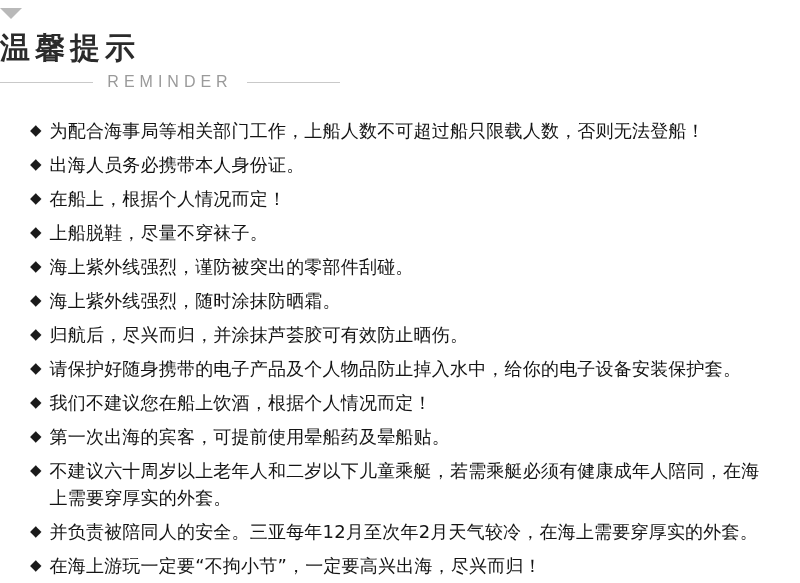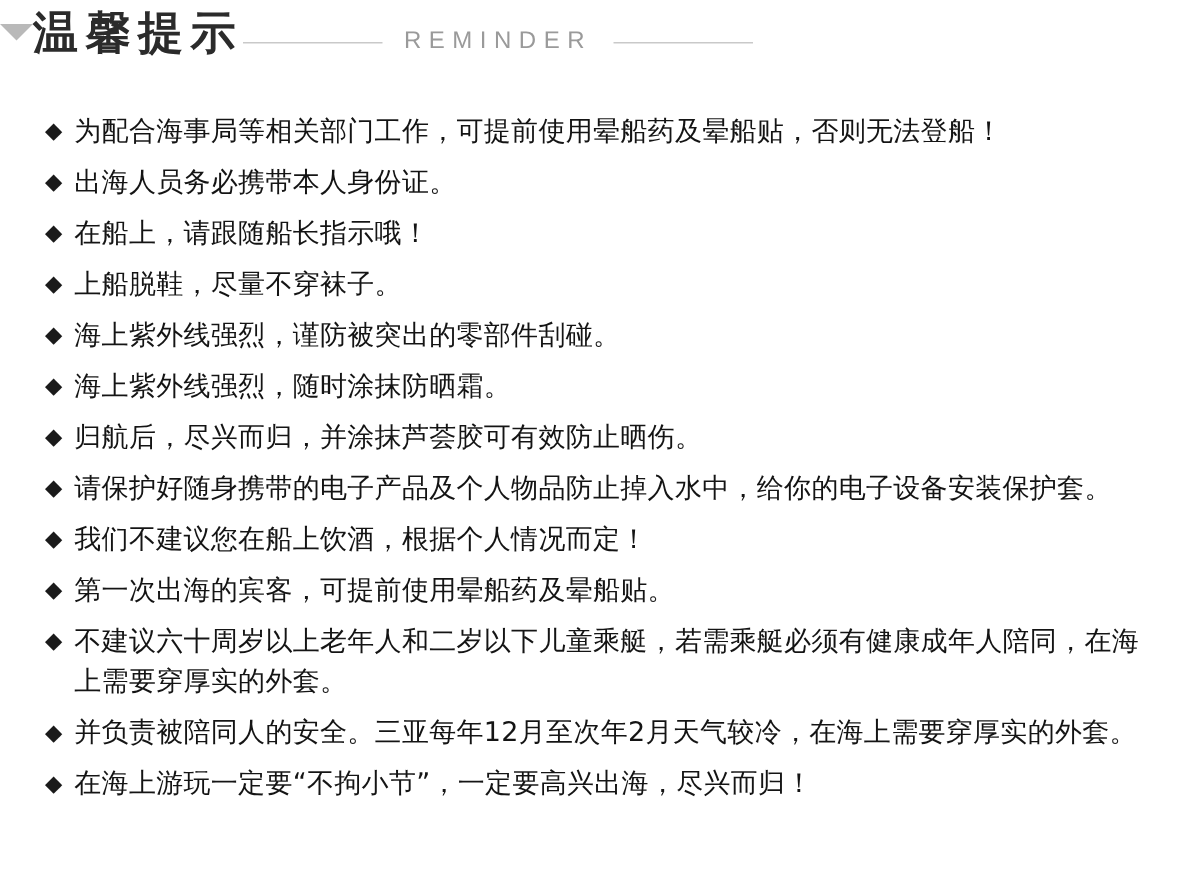--- a/index.html
+++ b/index.html
@@ -19,22 +19,21 @@
     width: 800px;
     height: 583px;
     box-sizing: border-box;
   }
 
   
   .header {
     width: 100%;
     padding-top: 8px;
     display: flex;
-    flex-direction: row;
-    align-items: center;
+    flex-direction: column;
   }
   .caret {
     width: 0;
     height: 0;
     border-left: 11px solid transparent;
     border-right: 11px solid transparent;
     border-top: 11px solid #b9b9b9;
     margin-bottom: 14px;
   }
   .title {
@@ -105,29 +104,29 @@
     <div class="subtitle-row">
       <div class="rule"></div>
       <div class="subtitle">REMINDER</div>
       <div class="rule"></div>
     </div>
   </div>
 
   <ul class="list" id="reminder-list">
       <li class="item">
         <span class="bullet">◆</span>
-        <span class="text">为配合海事局等相关部门工作，可提前使用晕船药及晕船贴，否则无法登船！</span>
+        <span class="text">为配合海事局等相关部门工作，上船人数不可超过船只限载人数，否则无法登船！</span>
       </li>
       <li class="item">
         <span class="bullet">◆</span>
         <span class="text">出海人员务必携带本人身份证。</span>
       </li>
       <li class="item">
         <span class="bullet">◆</span>
-        <span class="text">在船上，请跟随船长指示哦！</span>
+        <span class="text">在船上，根据个人情况而定！</span>
       </li>
       <li class="item">
         <span class="bullet">◆</span>
         <span class="text">上船脱鞋，尽量不穿袜子。</span>
       </li>
       <li class="item">
         <span class="bullet">◆</span>
         <span class="text">海上紫外线强烈，谨防被突出的零部件刮碰。</span>
       </li>
       <li class="item">

